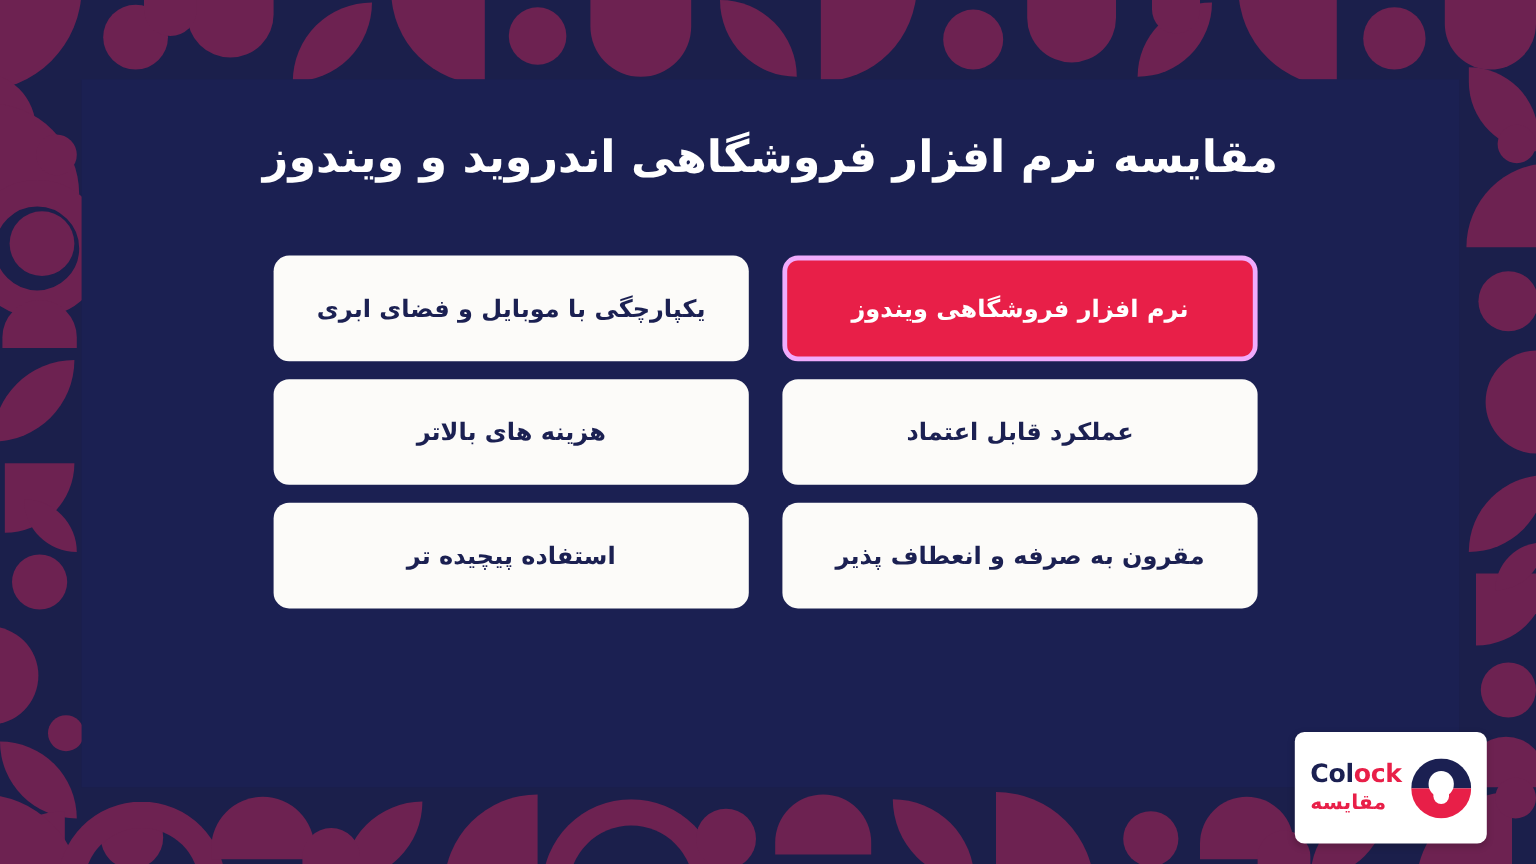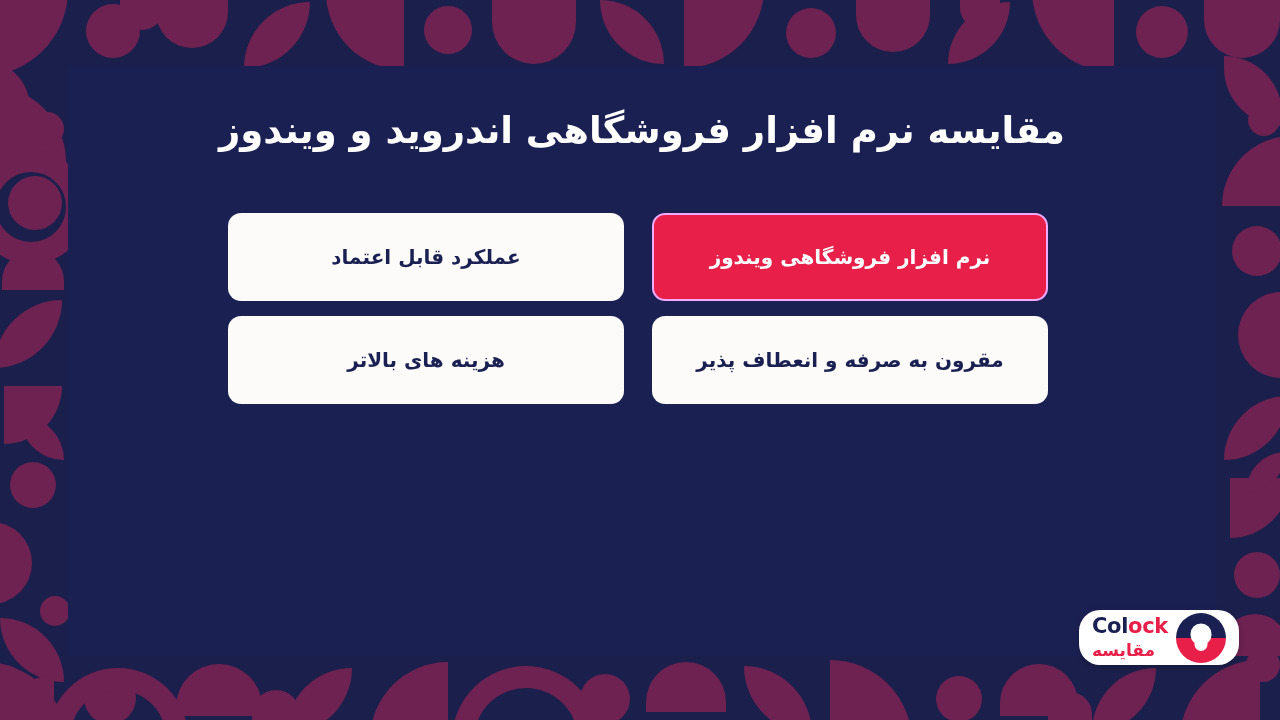--- a/index.html
+++ b/index.html
@@ -97,36 +97,36 @@
     box-sizing: border-box;
     padding: 6px 18px;
     font-size: 20px;
     font-weight: bold;
     line-height: 1.35;
     direction: rtl;
   }
   .card.head {
     background: #e81f48;
     color: #ffffff;
-    border: 2px solid #f0abfc;
+    border: 4px solid #f0abfc;
   }
   .card.item {
     background: #fcfbf9;
     color: #1b2052;
   }
 
   
   .logo-badge {
     position: absolute;
     left: 1079px;
     top: 610px;
     width: 160px;
-    height: 55px;
+    height: 93px;
     background: #ffffff;
-    border-radius: 21px;
+    border-radius: 8px;
     display: flex;
     align-items: center;
     justify-content: center;
     gap: 8px;
     direction: ltr;
     box-shadow: 0 2px 6px rgba(0,0,0,0.18);
   }
   .logo-text {
     display: flex;
     flex-direction: column;
@@ -264,25 +264,27 @@
   </div>
 
   <div class="panel"></div>
 
   <div class="page-title">مقایسه نرم افزار فروشگاهی اندروید و ویندوز</div>
 
   <div class="grid">
 
     <div class="card head">نرم افزار فروشگاهی ویندوز</div>
 
+    <div class="card item">یکپارچگی با موبایل و فضای ابری</div>
     <div class="card item">عملکرد قابل اعتماد</div>
 
+    <div class="card item">هزینه های بالاتر</div>
     <div class="card item">مقرون به صرفه و انعطاف پذیر</div>
-    <div class="card item">هزینه های بالاتر</div>
-
+
+    <div class="card item">استفاده پیچیده تر</div>
   </div>
 
   <div class="logo-badge">
     <div class="logo-text">
       <div class="logo-word"><span class="c1">Col</span><span class="c2">ock</span></div>
       <div class="logo-fa">مقایسه</div>
     </div>
     <div class="logo-mark">
       <div class="top-half"></div>
       <div class="bot-half"></div>

